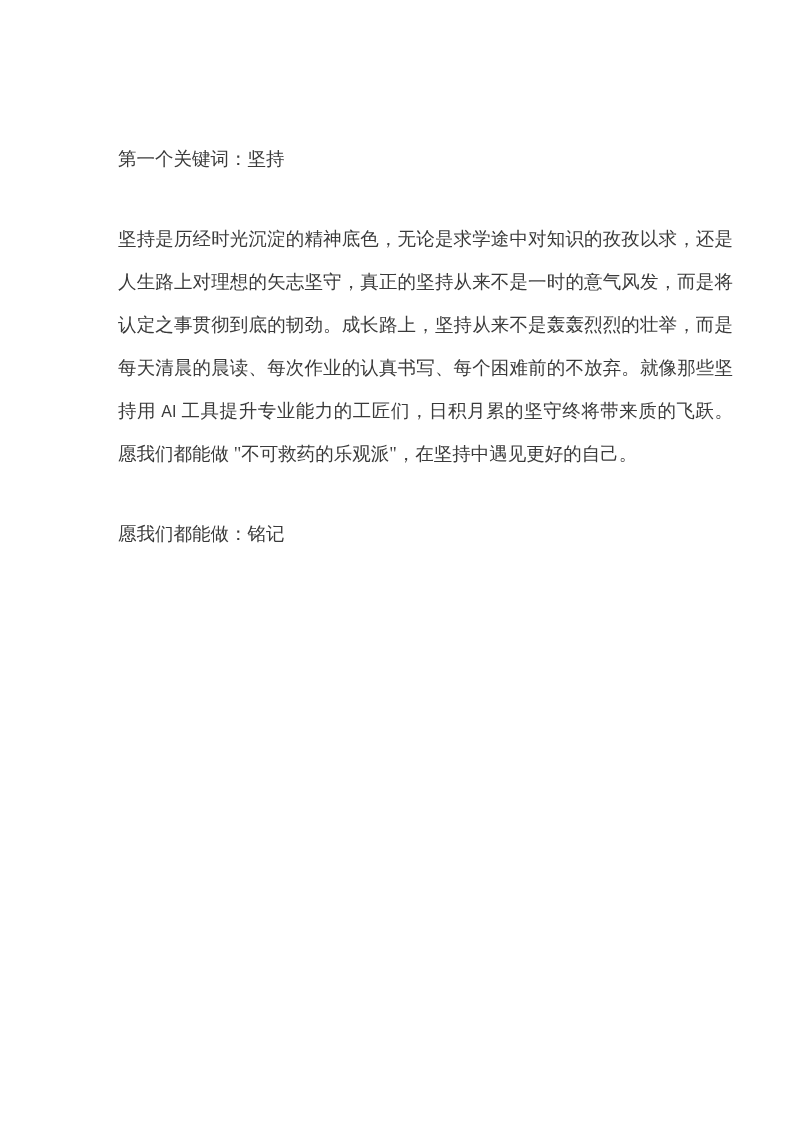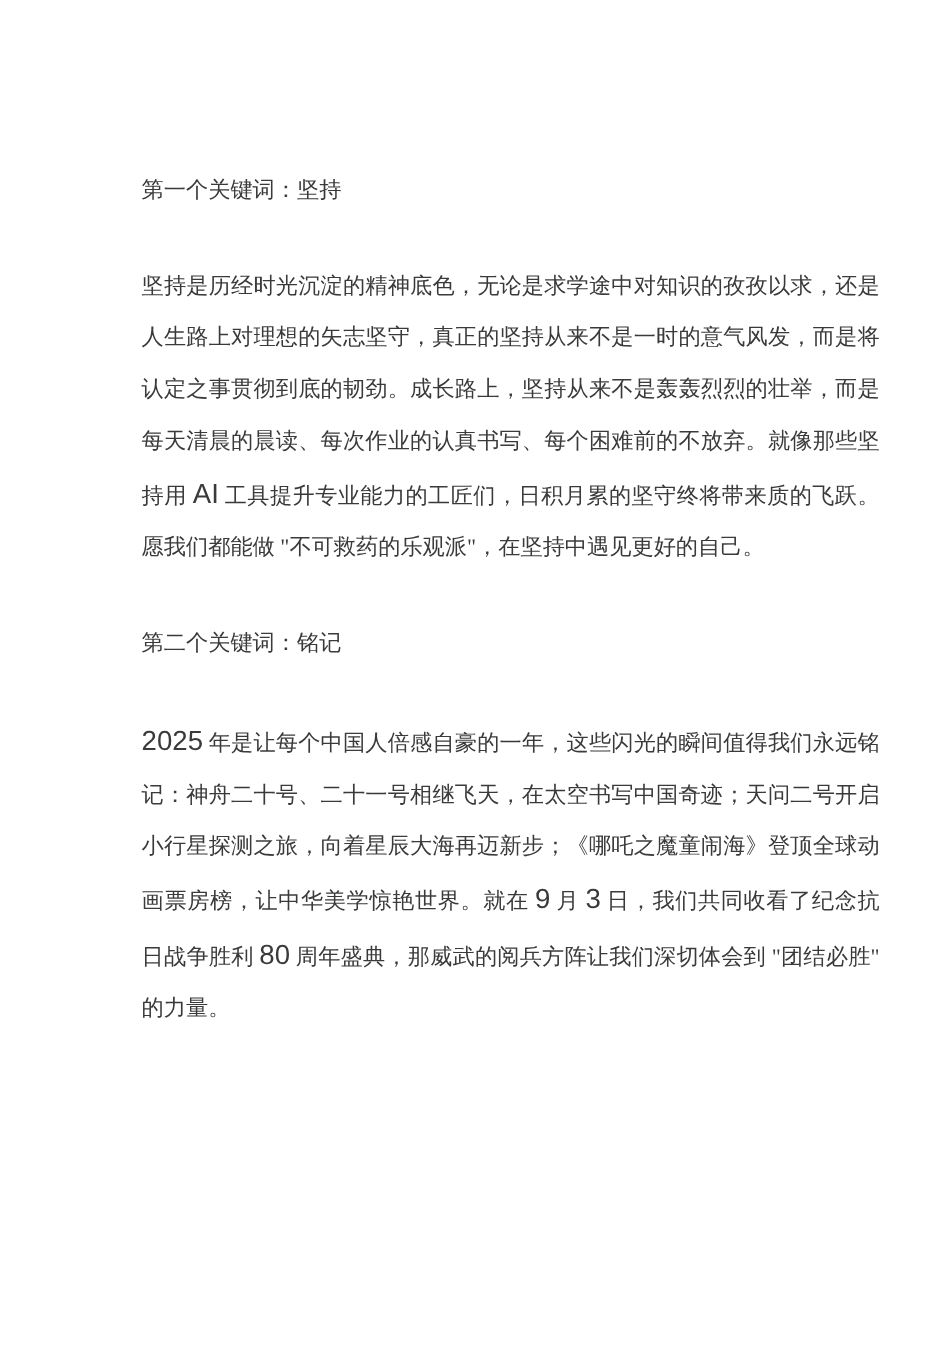--- a/index.html
+++ b/index.html
@@ -24,29 +24,28 @@
     line-height: 43px;
     text-align: justify;
     word-break: break-all;
   }
   .block:last-child {
     margin-bottom: 0;
   }
   
   .latin {
     font-family: "Liberation Sans", sans-serif;
-    font-size: 23px;
+    font-size: 16px;
     margin-top: 47px;
   }
 </style>
 </head>
 <body>
 
 <div class="page">
   <p class="block rich">第一个关键词：坚持</p>
 
   <p class="block rich">坚持是历经时光沉淀的精神底色，无论是求学途中对知识的孜孜以求，还是人生路上对理想的矢志坚守，真正的坚持从来不是一时的意气风发，而是将认定之事贯彻到底的韧劲。成长路上，坚持从来不是轰轰烈烈的壮举，而是每天清晨的晨读、每次作业的认真书写、每个困难前的不放弃。就像那些坚持用 <span class="latin">AI</span> 工具提升专业能力的工匠们，日积月累的坚守终将带来质的飞跃。愿我们都能做 "不可救药的乐观派"，在坚持中遇见更好的自己。</p>
 
-  <p class="block rich">第二个关键词：铭记</p>
+  <p class="block rich">愿我们都能做：铭记</p>
 
-  <p class="block rich"><span class="latin">2025</span> 年是让每个中国人倍感自豪的一年，这些闪光的瞬间值得我们永远铭记：神舟二十号、二十一号相继飞天，在太空书写中国奇迹；天问二号开启小行星探测之旅，向着星辰大海再迈新步；《哪吒之魔童闹海》登顶全球动画票房榜，让中华美学惊艳世界。就在 <span class="latin">9</span> 月 <span class="latin">3</span> 日，我们共同收看了纪念抗日战争胜利 <span class="latin">80</span> 周年盛典，那威武的阅兵方阵让我们深切体会到 "团结必胜" 的力量。</p>
 
 </div>
 
 </body></html>

